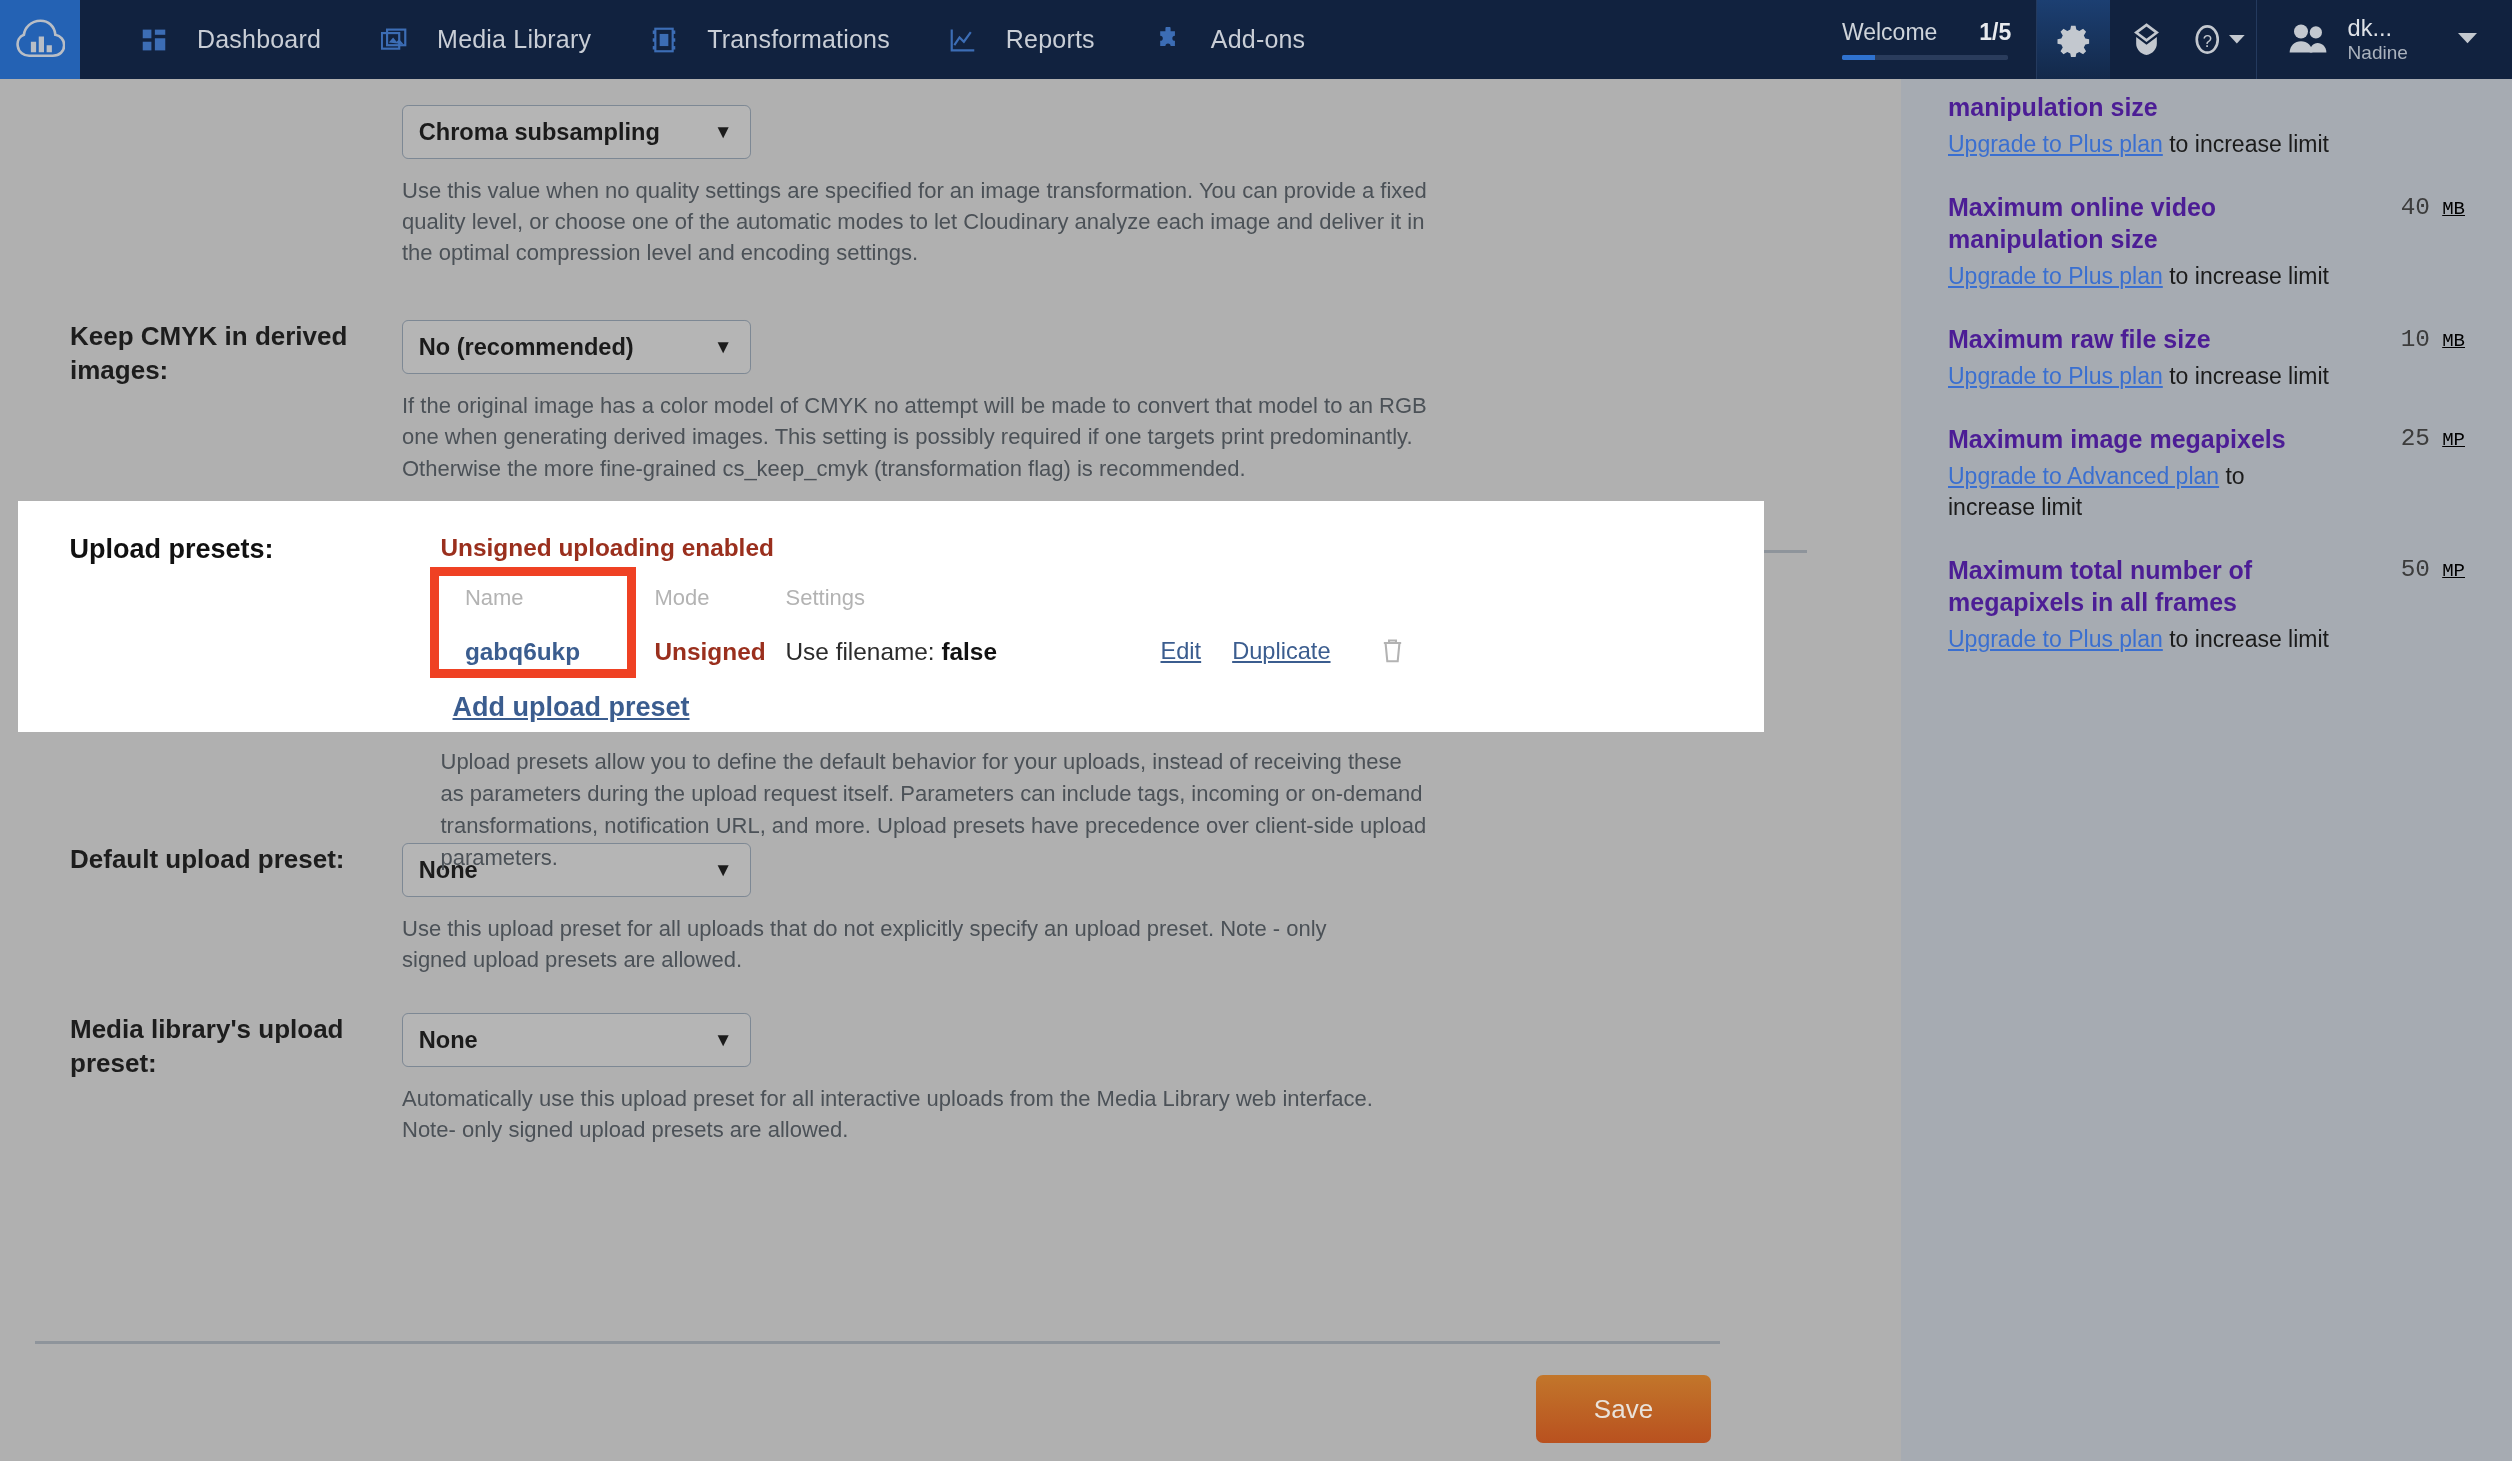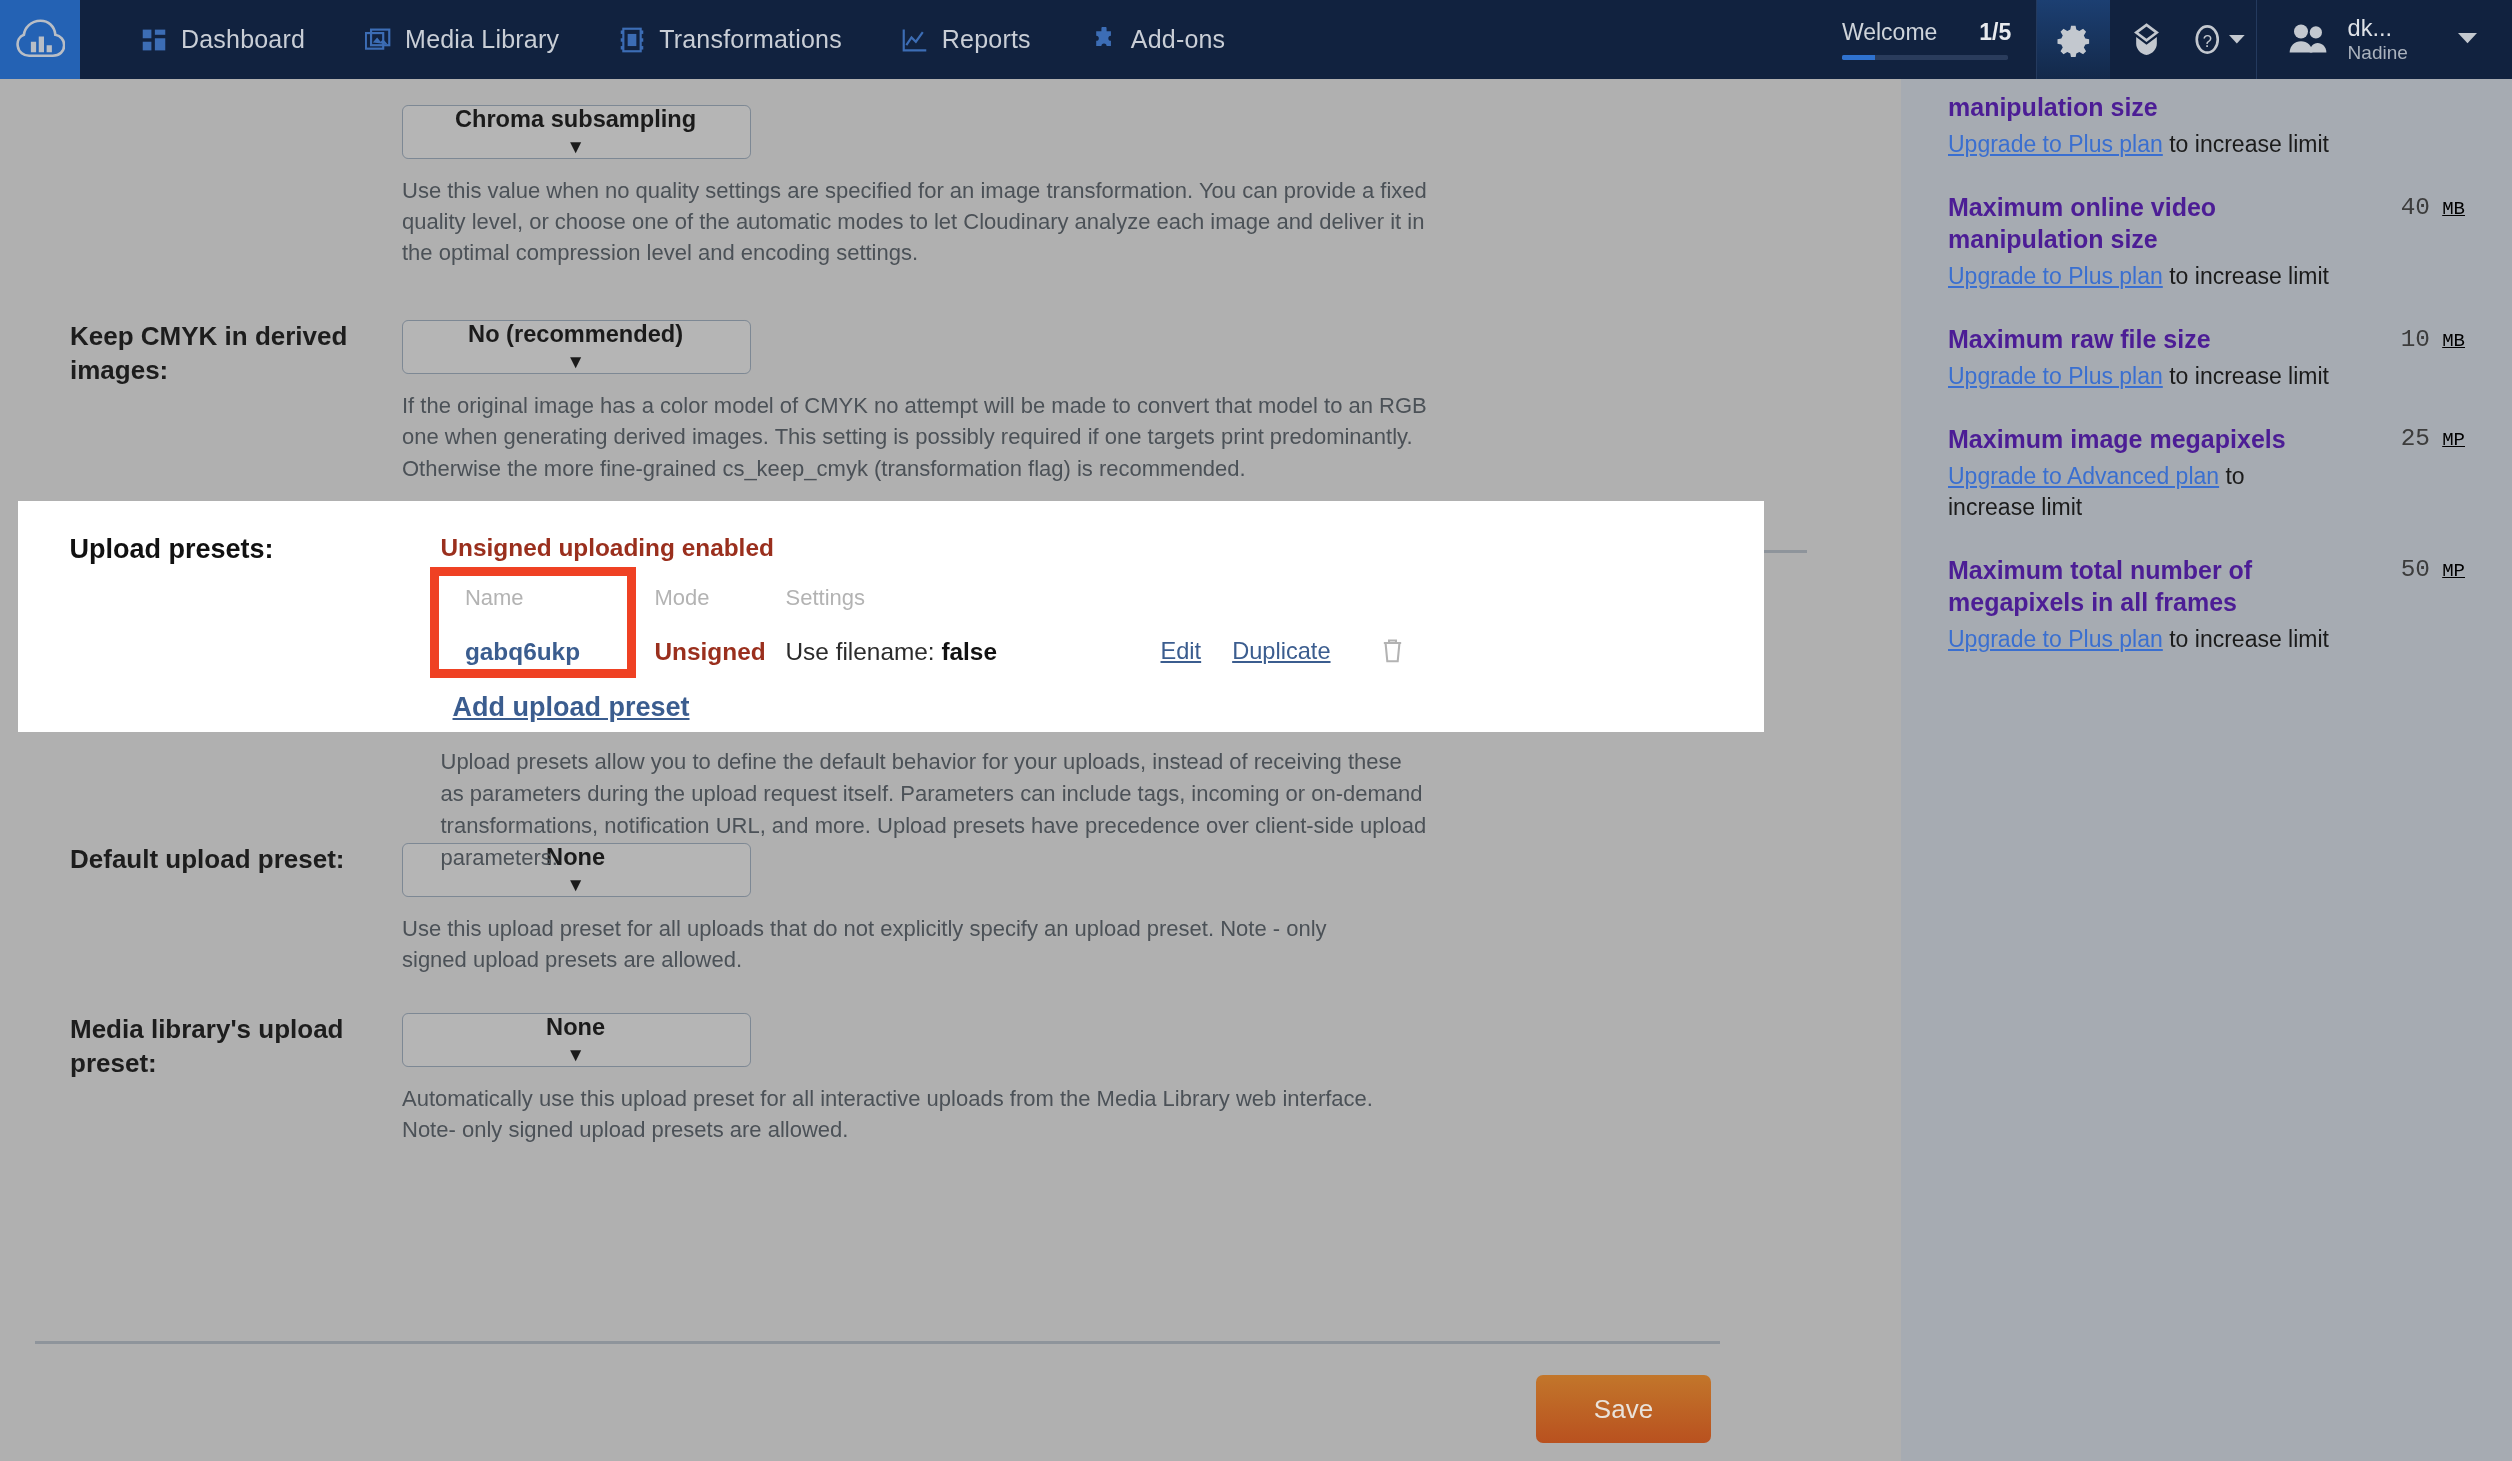--- a/index.html
+++ b/index.html
@@ -21,21 +21,21 @@
   .logo-box {
     width: 80px; height: 79px;
     background: #2462b4;
     display: flex; align-items: center; justify-content: center;
     flex: 0 0 80px;
   }
   .logo-box svg { display:block; }
 
   .nav-items { display: flex; align-items: center; flex: 0 0 auto; padding-left: 31px; }
   .nav-item {
-    display: flex; align-items: center; gap: 14px;
+    display: flex; align-items: center; gap: 30px;
     padding: 14px 30px; height: 79px;
     color: #c9ced6; font-size: 25px; letter-spacing: 0.2px;
     white-space: nowrap;
   }
   .nav-icon { width: 26px; height: 26px; flex: 0 0 26px; display:block; }
 
   .nav-spacer { flex: 1 1 auto; }
 
   .welcome-wrap {
     display: flex; flex-direction: column; justify-content: center;
@@ -87,21 +87,21 @@
     color:#1d1d1d; font-size: 26px; font-weight: bold; line-height: 1.28;
   }
   .row-field { flex: 1 1 auto; }
 
   .select {
     width: 349px; height: 54px;
     border: 1.7px solid #7d8894; border-radius: 6.1px;
     background: #b5b5b5;
     display:flex; align-items:center; justify-content:space-between;
     padding: 0 17.5px 0 15.7px;
-    color: #1b1b1b; font-size: 23.6px; font-weight: bold; flex-direction: column;
+    color: #1b1b1b; font-size: 23.6px; font-weight: bold;
   }
   .select .cv { font-size: 19px; color:#1b1b1b; }
   .helptext {
     margin-top: 15.7px;
     color: #4b5157; font-size: 22px; line-height: 1.42;
     max-width: 1047px;
   }
 
   .divider { height: 3.5px; background: #8e949b; margin: 0 0 0 35px; width: 1772px; }
 

